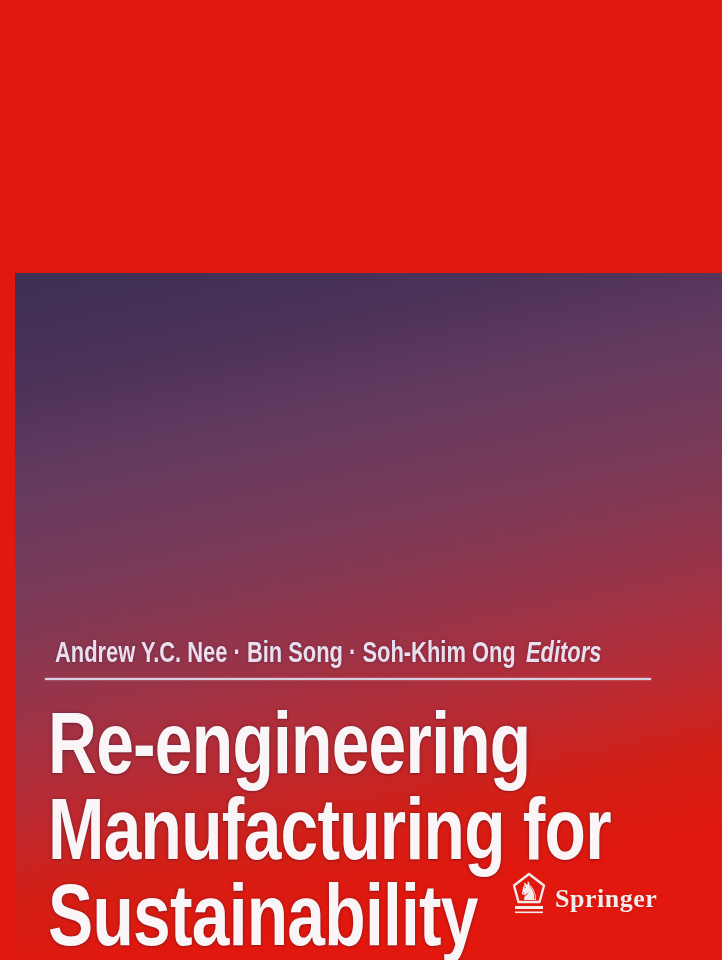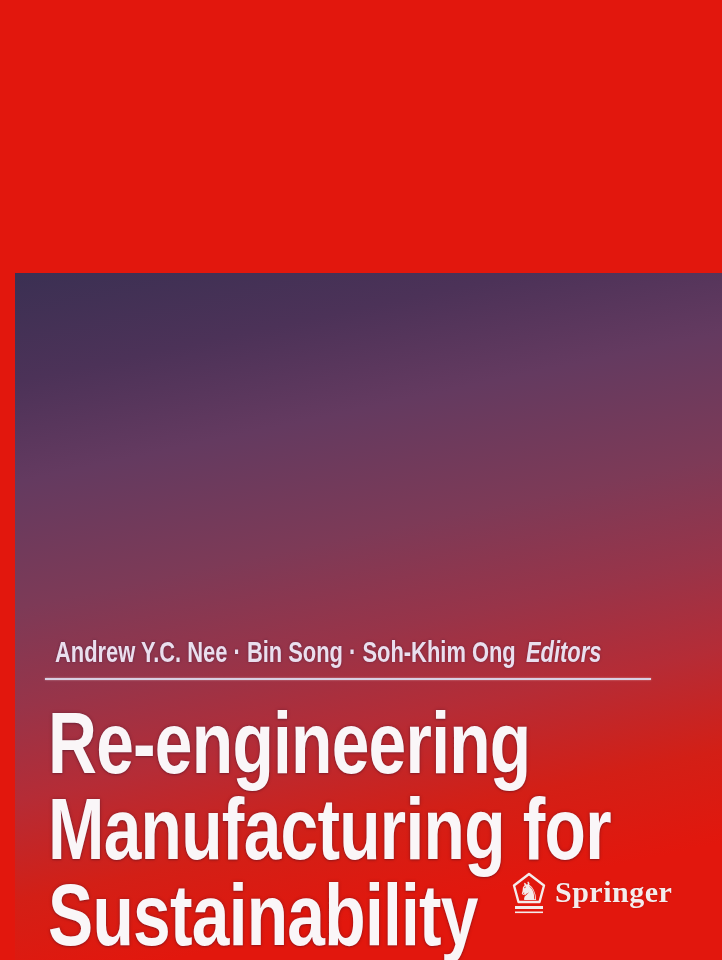--- a/index.html
+++ b/index.html
@@ -90,24 +90,24 @@
     color: #f4ecec;
   }
   .pub-mark {
     width: 36px;
     height: 44px;
     flex: 0 0 auto;
   }
   .pub-name {
     font-family: "Liberation Serif", serif;
     font-weight: 600;
-    font-size: 30px;
+    font-size: 26px;
     line-height: 30px;
     margin-left: 8px;
-    margin-top: 5px;
+    margin-top: 12px;
     letter-spacing: 0.5px;
     text-shadow: 0 0 2px rgba(150,15,15,0.6);
   }
 </style>
 </head>
 <body>
 
 <div class="page">
 
   <div class="panel">

